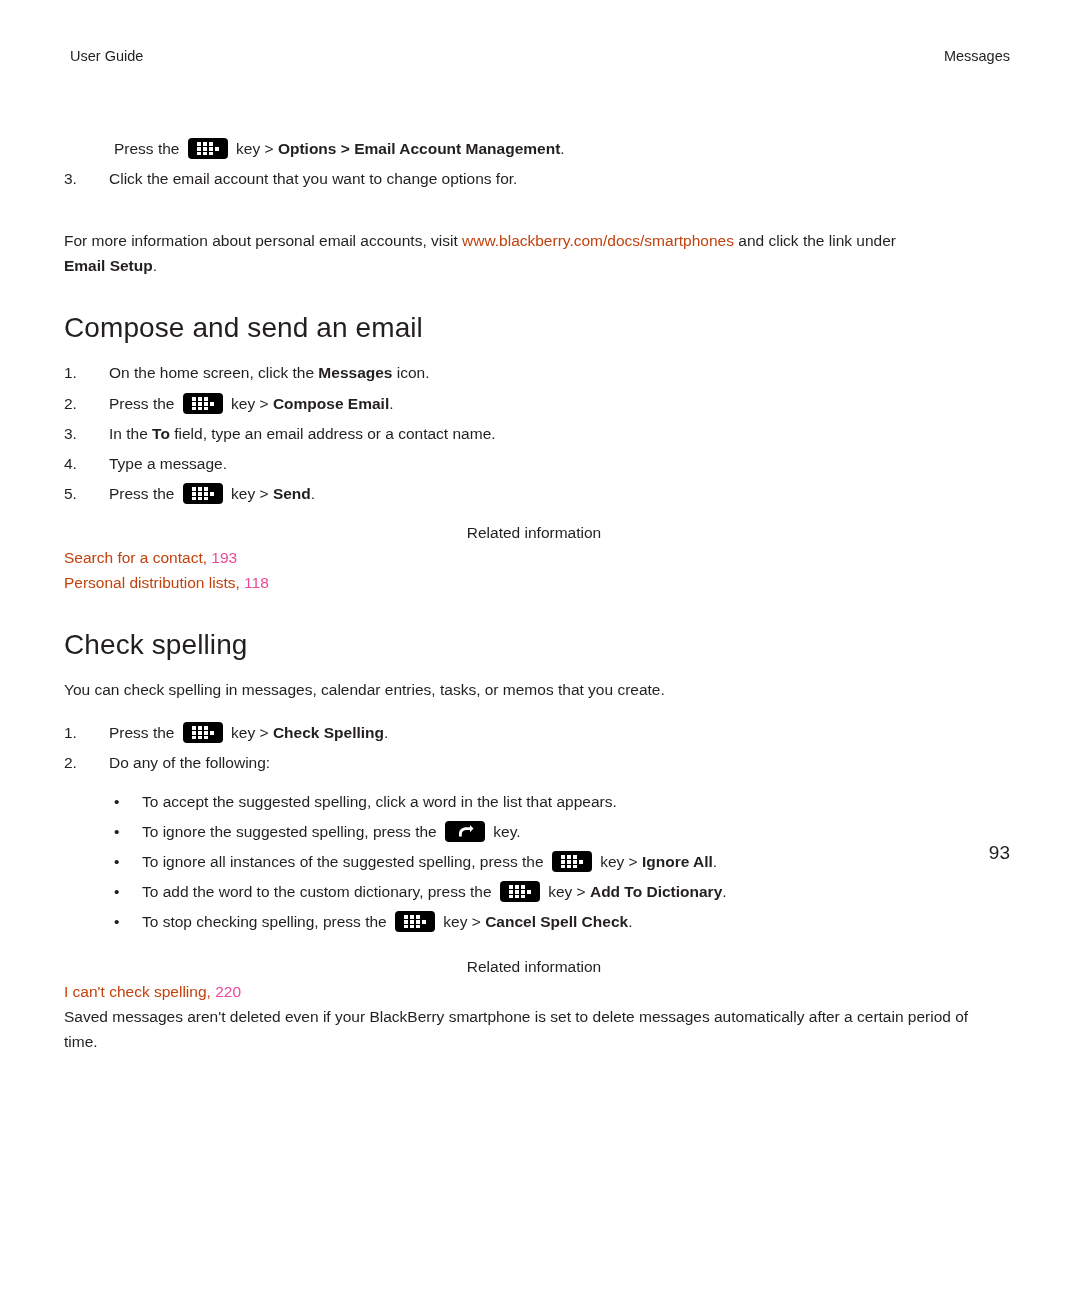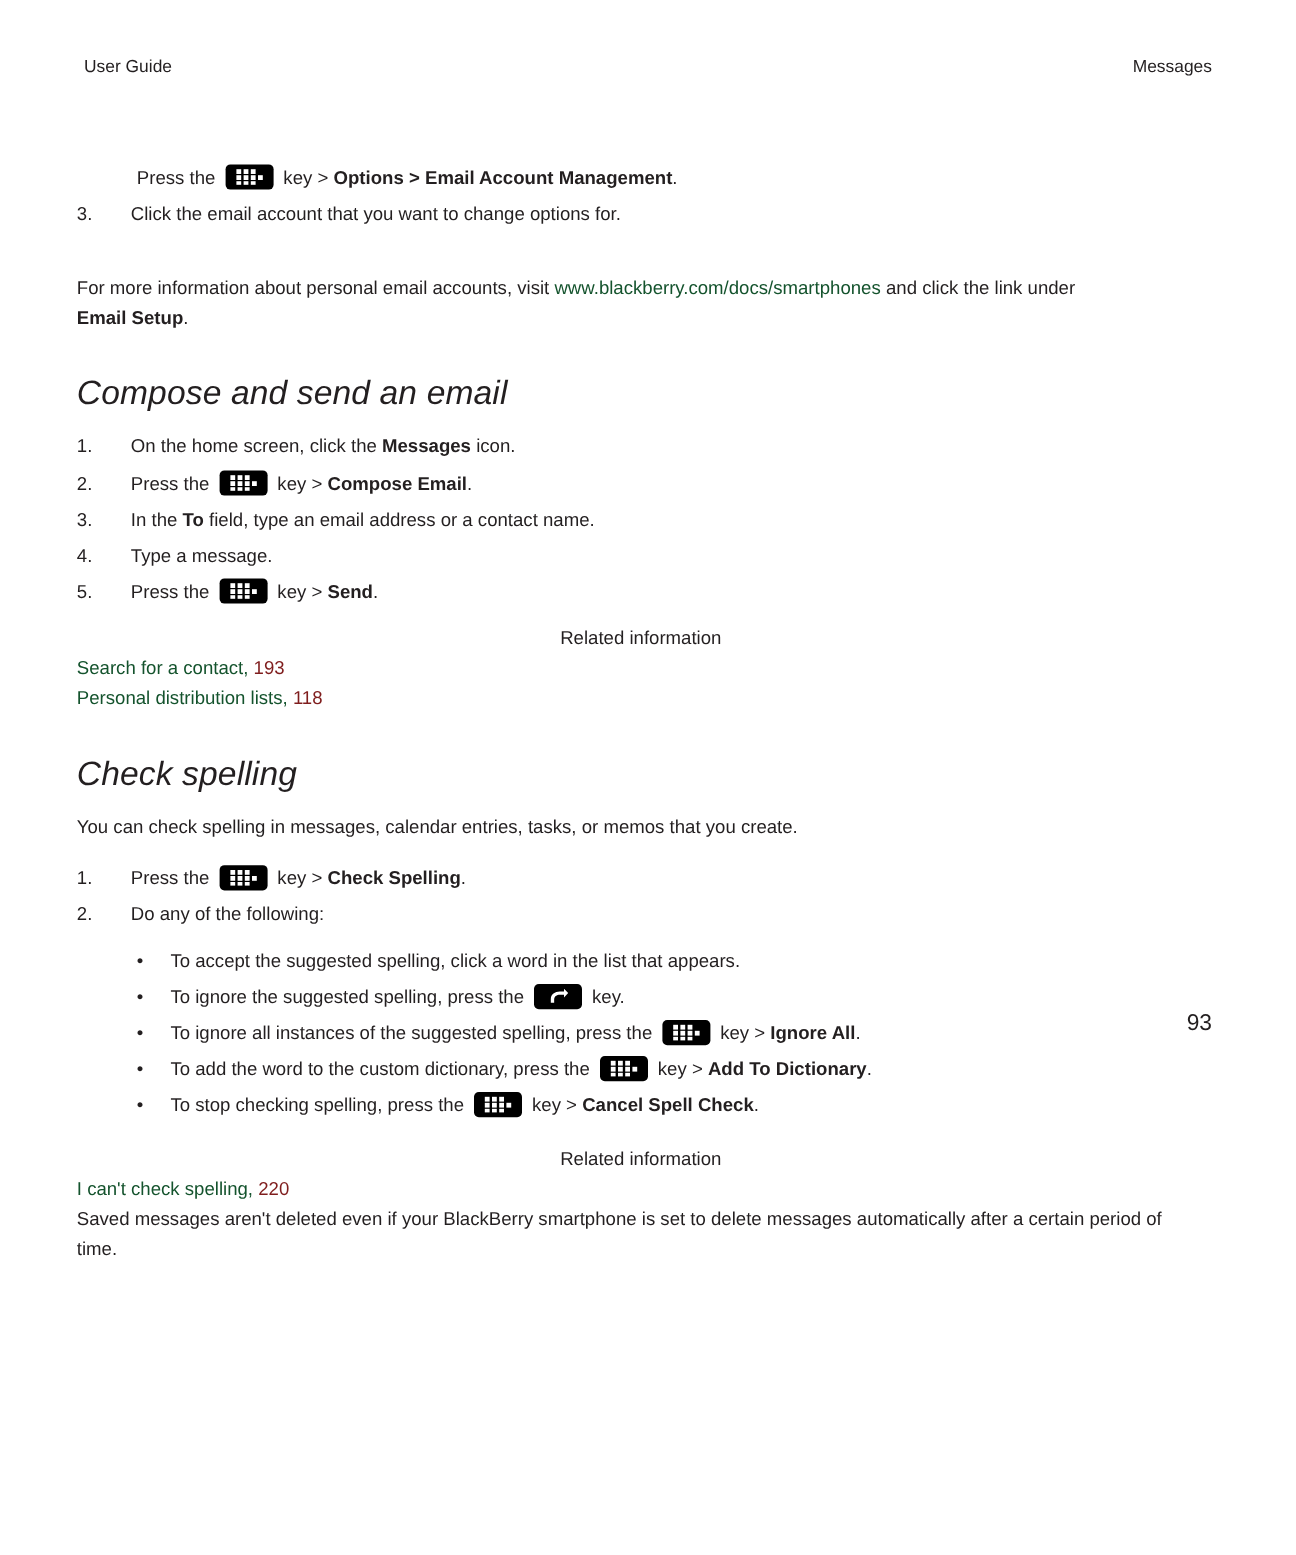--- a/index.html
+++ b/index.html
@@ -42,21 +42,20 @@
     line-height: 1.62;
     margin: 0 0 4px 0;
     color: #231f20;
   }
   h1 {
     font-size: 28px;
     font-weight: normal;
     color: #231f20;
     margin: 34px 0 16px 0;
     letter-spacing: 0.1px;
-    font-style: italic;
   }
   .list {
     margin: 0;
     padding: 0;
     list-style: none;
   }
   .li {
     display: flex;
     font-size: 15.5px;
     line-height: 1.62;
@@ -81,37 +80,37 @@
     width: 28px;
     flex: 0 0 28px;
     text-align: left;
     color: #231f20;
   }
   .bullet-li .txt {
     flex: 1;
   }
   .b { font-weight: bold; }
   a.weblink {
-    color: #14532d;
+    color: #c2410c;
     text-decoration: none;
   }
   .rel-head {
     font-weight: normal;
     font-size: 15.5px;
     margin-top: 18px;
     margin-bottom: 3px;
     text-align: center;
   }
   .rel-link {
     font-size: 15.5px;
     line-height: 1.62;
     color: #3d7fc1;
   }
   .rel-link .pg {
-    color: #7f1d1d;
+    color: #ec4899;
   }
   
   .bbkey {
     display: inline-block;
     width: 40px;
     height: 21px;
     background: #000;
     border-radius: 4px;
     vertical-align: -5px;
     position: relative;

